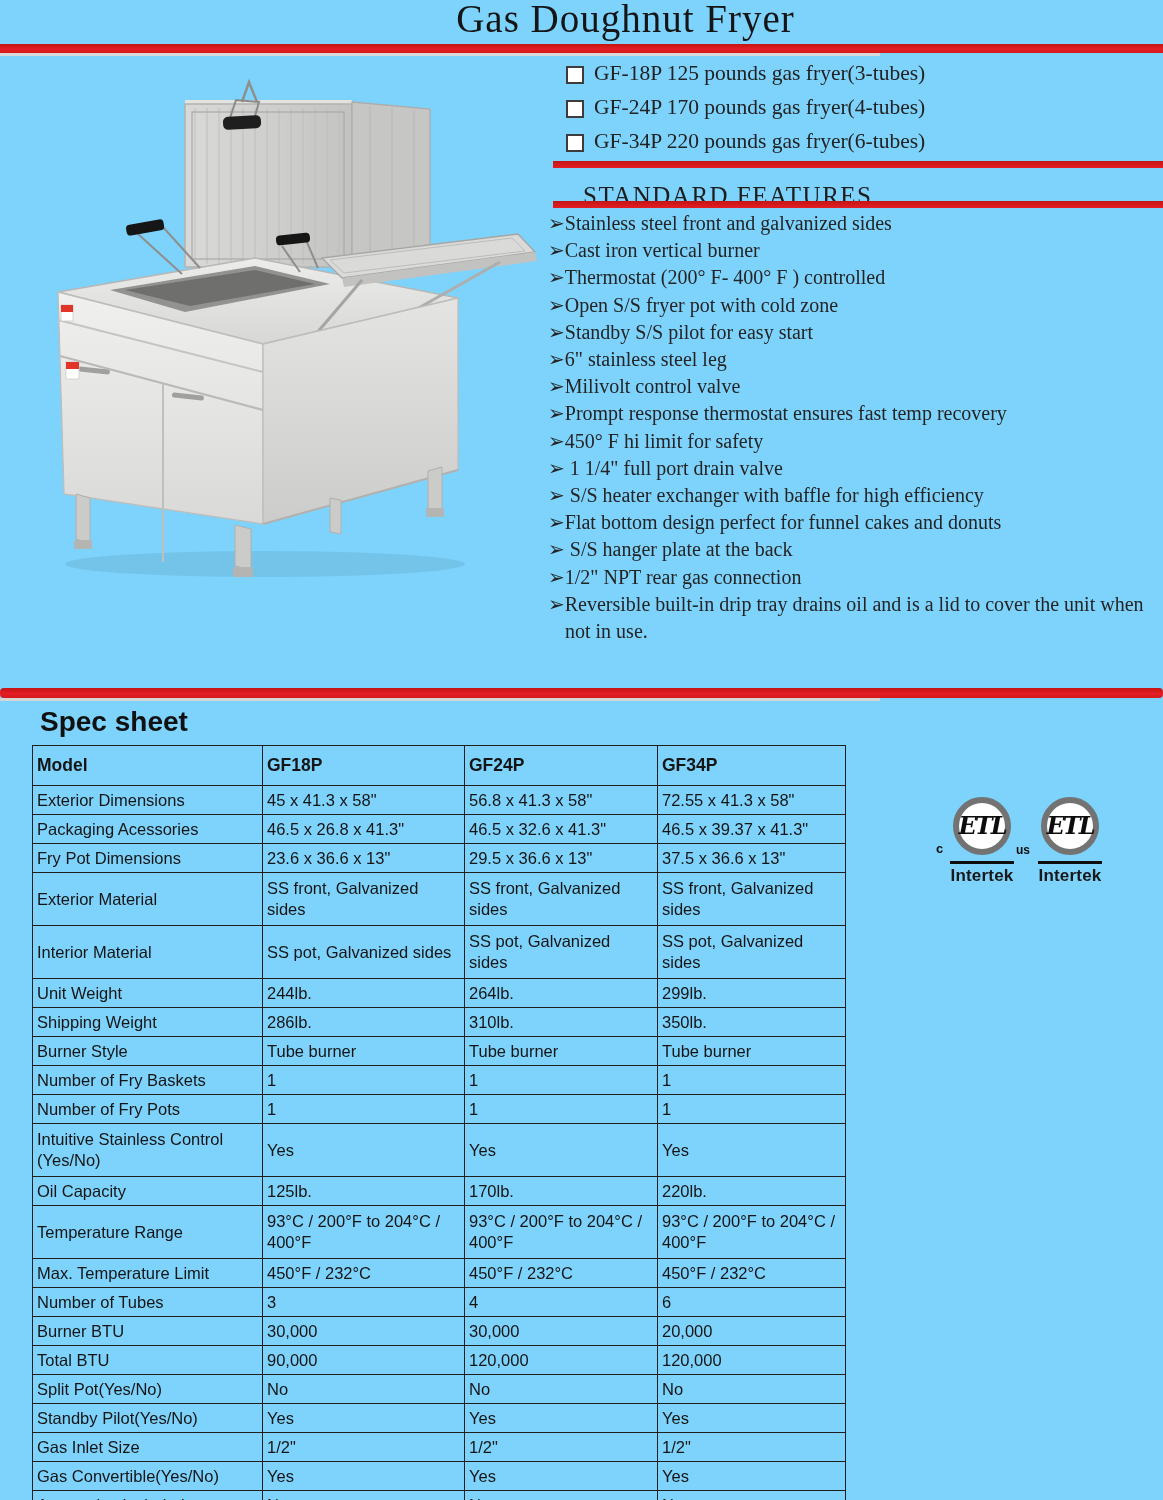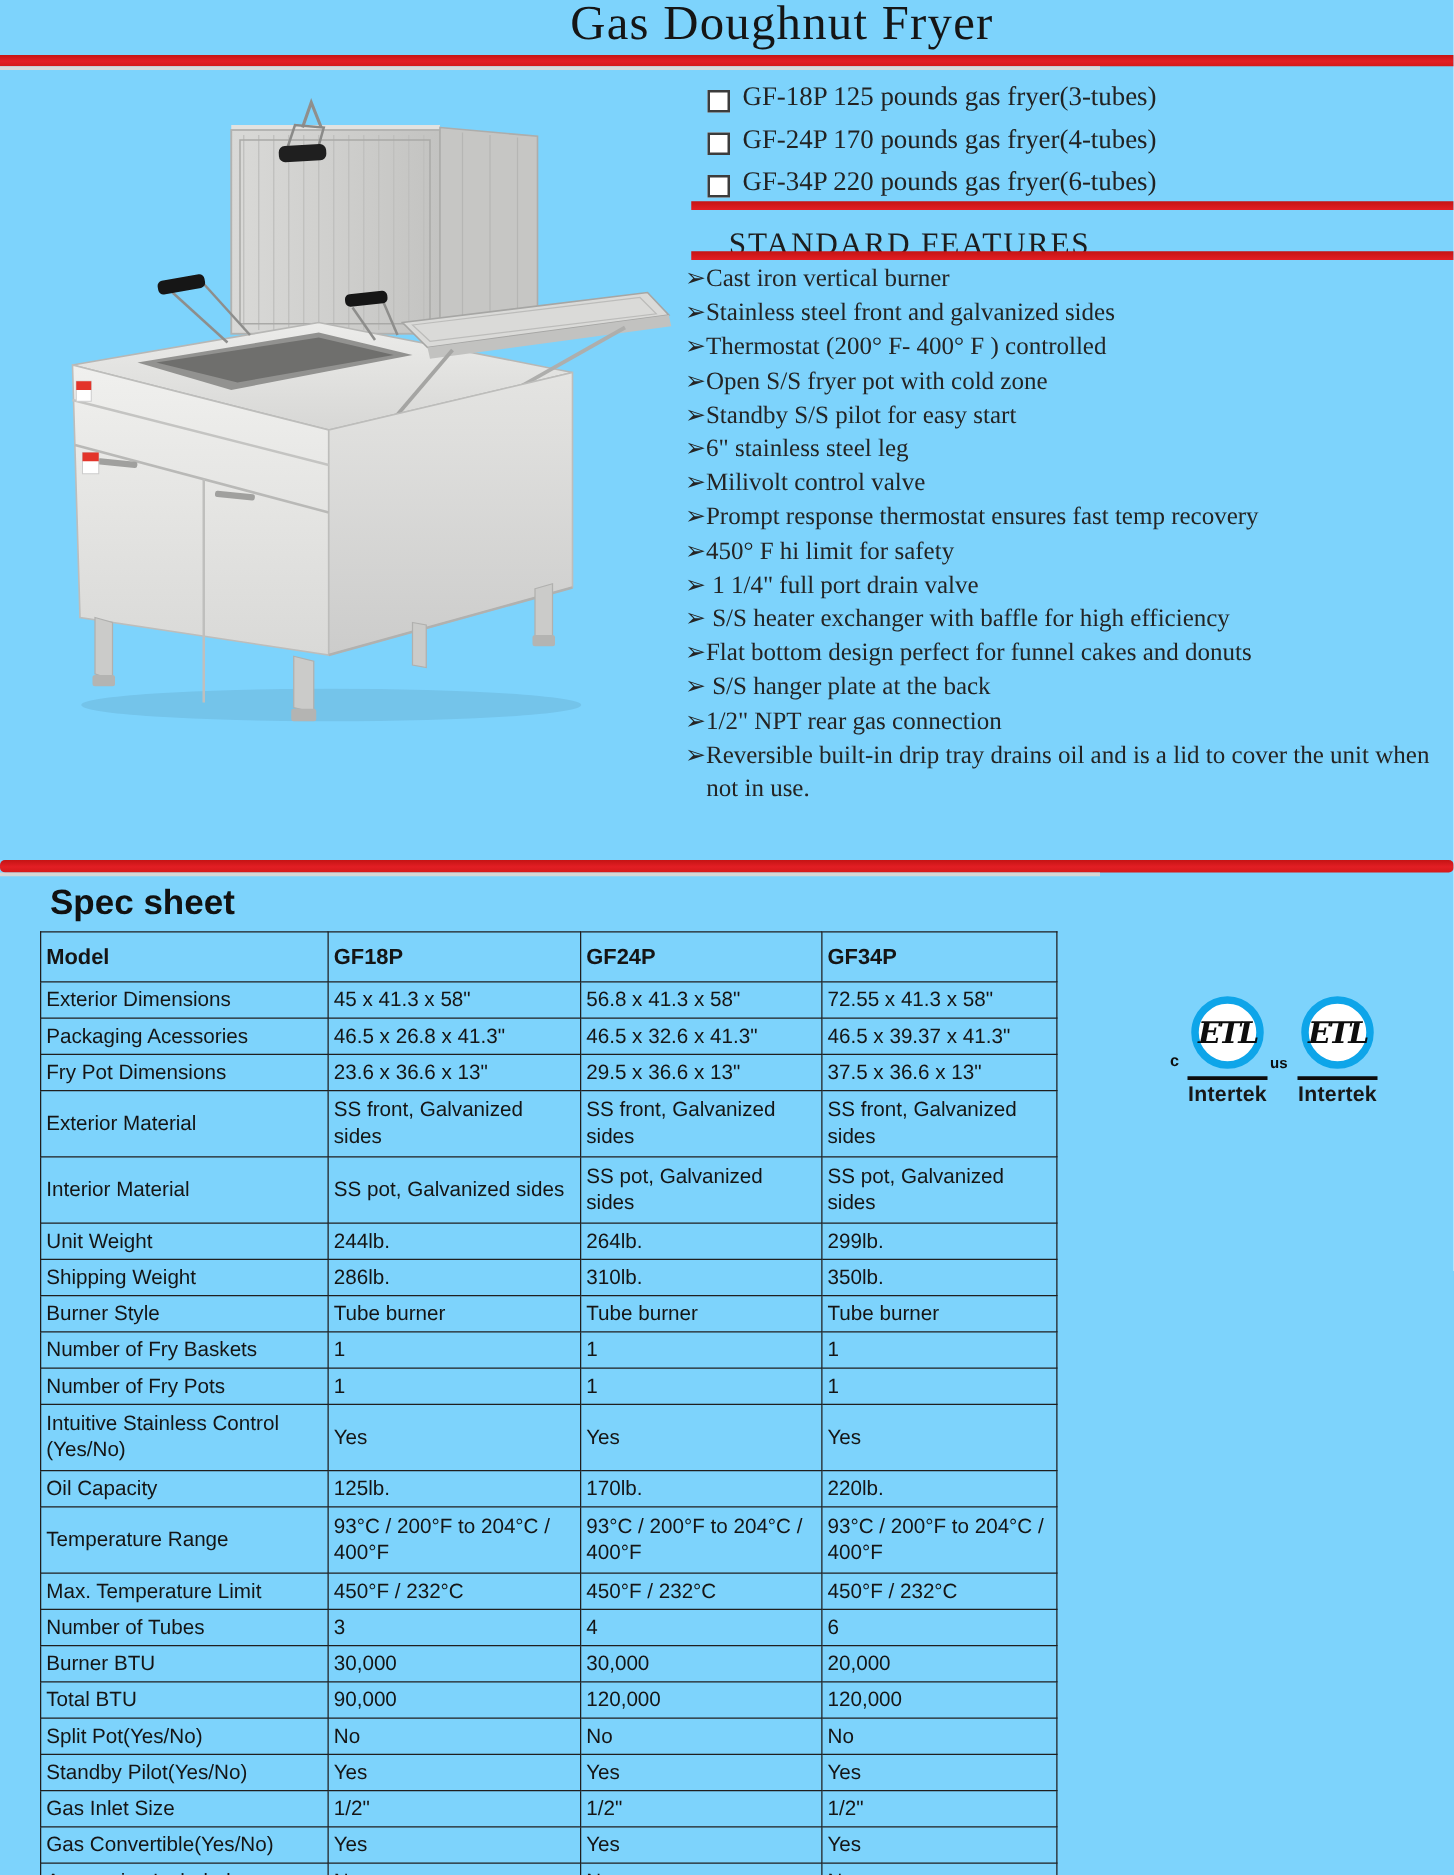--- a/index.html
+++ b/index.html
@@ -25,21 +25,21 @@
   .rule-title-shadow{position:absolute;left:0;top:53px;width:880px;height:3px;background:#d9d9d9;}
   .rule-divider{left:0;top:688px;width:1163px;height:10px;border-radius:4px;}
   .rule-divider-shadow{position:absolute;left:0;top:698px;width:880px;height:3px;background:#d6d6d6;}
 
   
   .product-figure{position:absolute;left:30px;top:62px;width:515px;height:520px;}
 
   
   .model-list{position:absolute;left:566px;top:56px;width:580px;}
   .model-item{
-    display:flex;align-items:flex-end;height:34px;
+    display:flex;align-items:center;height:34px;
     font-family:"Liberation Serif",serif;font-size:21.5px;color:#222;
   }
   .model-checkbox{
     flex:0 0 auto;width:14px;height:14px;border:2px solid #3c3c3c;
     margin:4px 10px 0 0;background:#fff;
   }
   
   .features-bar{position:absolute;left:553px;width:610px;height:7px;background:linear-gradient(#c41414,var(--accent));}
   .features-bar.top{top:161px;}
   .features-bar.bottom{top:201px;}
@@ -72,21 +72,21 @@
   }
   table.spec th{font-size:17.5px;font-weight:700;height:37px;}
   table.spec td{height:26px;}
   table.spec tr.tall td{height:50px;}
 
   
   .cert-block{position:absolute;left:946px;top:797px;display:flex;gap:16px;}
   .cert-logo{position:relative;width:72px;text-align:center;}
   .cert-circle{
     position:relative;width:46px;height:46px;margin:0 auto;
-    border:6px solid #0ea5e9;border-radius:50%;background:#fff;
+    border:6px solid #737373;border-radius:50%;background:#fff;
     display:flex;align-items:center;justify-content:center;
   }
   .cert-mark{
     font-family:"DejaVu Serif",serif;font-style:italic;font-weight:700;
     font-size:24px;letter-spacing:-2px;color:#0d0d0d;transform:translateY(-1px);
   }
   .cert-prefix{position:absolute;left:-10px;top:44px;font-size:13px;font-weight:700;color:#0d0d0d;}
   .cert-suffix{position:absolute;right:-12px;top:46px;font-size:12px;font-weight:700;color:#0d0d0d;text-align:right;}
   .cert-underline{width:64px;height:3px;background:#0d0d0d;margin:6px auto 2px;}
   .cert-name{font-size:17px;font-weight:600;color:#181818;letter-spacing:0.2px;}
@@ -211,22 +211,22 @@
       <div class="model-item">
         <span class="model-checkbox"></span>
         <span>GF-34P 220 pounds gas fryer(6-tubes)</span>
       </div>
     </div>
 
   <div class="features-bar top"></div>
   <h2 class="features-heading">STANDARD FEATURES</h2>
   <div class="features-bar bottom"></div>
   <div class="features-list">
+      <div class="feature-item"><span class="feature-bullet">➢</span><span>Stainless steel front and galvanized sides</span></div>
       <div class="feature-item"><span class="feature-bullet">➢</span><span>Cast iron vertical burner</span></div>
-      <div class="feature-item"><span class="feature-bullet">➢</span><span>Stainless steel front and galvanized sides</span></div>
       <div class="feature-item"><span class="feature-bullet">➢</span><span>Thermostat (200° F- 400° F ) controlled</span></div>
       <div class="feature-item"><span class="feature-bullet">➢</span><span>Open S/S fryer pot with cold zone</span></div>
       <div class="feature-item"><span class="feature-bullet">➢</span><span>Standby S/S pilot for easy start</span></div>
       <div class="feature-item"><span class="feature-bullet">➢</span><span>6" stainless steel leg</span></div>
       <div class="feature-item"><span class="feature-bullet">➢</span><span>Milivolt control valve</span></div>
       <div class="feature-item"><span class="feature-bullet">➢</span><span>Prompt response thermostat ensures fast temp recovery</span></div>
       <div class="feature-item"><span class="feature-bullet">➢</span><span>450° F hi limit for safety</span></div>
       <div class="feature-item"><span class="feature-bullet">➢</span><span> 1 1/4" full port drain valve</span></div>
       <div class="feature-item"><span class="feature-bullet">➢</span><span> S/S heater exchanger with baffle for high efficiency</span></div>
       <div class="feature-item"><span class="feature-bullet">➢</span><span>Flat bottom design perfect for funnel cakes and donuts</span></div>

